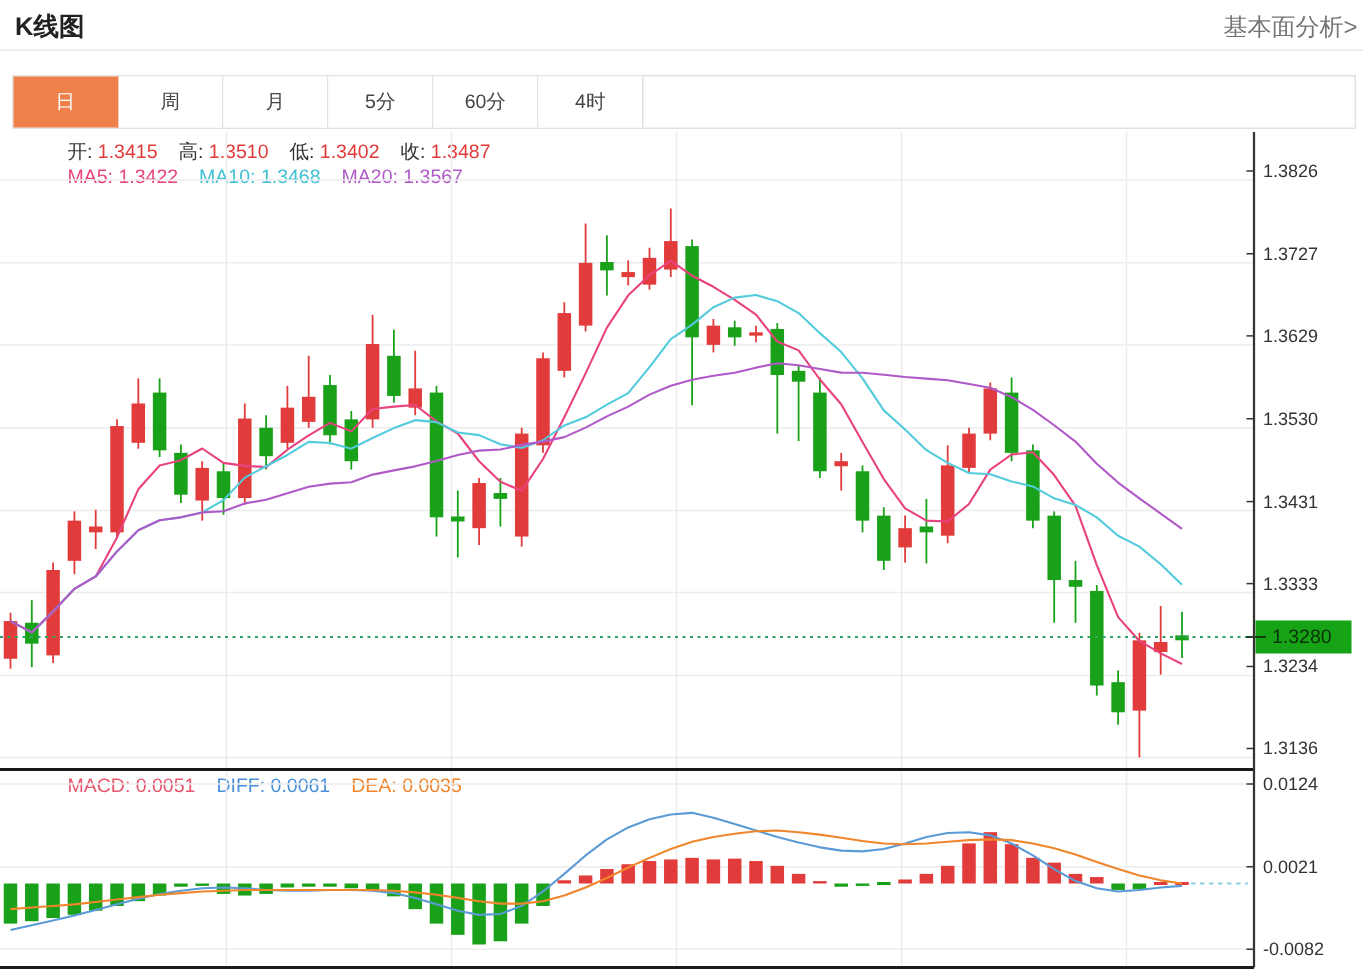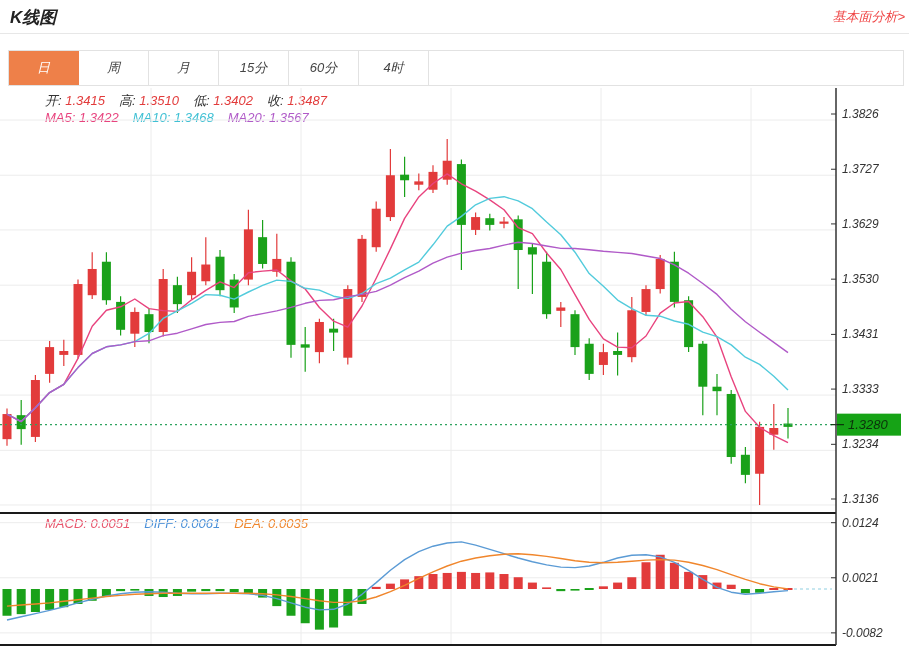--- a/index.html
+++ b/index.html
@@ -1,19 +1,19 @@
 <!DOCTYPE html>
 <html><head>
 <meta charset="utf-8">
 <style>
   html,body{margin:0;padding:0;background:#fff;}
   #app{position:relative;width:909px;height:647px;background:#fff;overflow:hidden;
-       font-family:"Liberation Sans","DejaVu Sans",sans-serif;font-style:italic;}
+       font-family:"Liberation Sans","DejaVu Sans",sans-serif;}
   .page-title{position:absolute;left:10px;top:6px;font-size:17px;font-weight:bold;color:#222;}
-  .top-link{position:absolute;right:4px;top:8px;font-size:13px;color:#ef4444;cursor:pointer;}
+  .top-link{position:absolute;right:4px;top:8px;font-size:16px;color:#737373;cursor:pointer;}
   .title-divider{position:absolute;left:0;right:0;top:33px;height:1px;background:#e7e7e7;}
   .tabbar{position:absolute;left:8px;right:5px;top:50px;height:36px;display:flex;
           border:1px solid #e2e2e2;box-sizing:border-box;background:#fff;}
   .tab{width:70px;box-sizing:border-box;border-right:1px solid #e2e2e2;display:flex;
        align-items:center;justify-content:center;font-size:13px;color:#444;cursor:pointer;background:#fff;}
   .tab.sel{background:#ee8049;color:#fff;border-color:#ee8049;}
   .tab-fill{flex:1;}
   .legend{position:absolute;font-size:13px;white-space:nowrap;margin-left:30px;}
   .legend .item{margin-right:14px;}
   .legend .lbl{color:#333;}
@@ -26,21 +26,21 @@
 <div id="app">
 
   <div class="page-title">K线图</div>
   <div class="top-link">基本面分析&gt;</div>
   <div class="title-divider"></div>
 
   <div class="tabbar" id="tabbar">
       <div class="tab sel">日</div>
       <div class="tab">周</div>
       <div class="tab">月</div>
-      <div class="tab">15分</div>
+      <div class="tab">5分</div>
       <div class="tab">60分</div>
       <div class="tab">4时</div>
       <div class="tab-fill"></div>
     </div>
 
   <div class="legend" id="ohlc-legend" style="left:15px;top:92px;"><span class="item"><span class="lbl">开: </span><span class="val" style="color: rgb(226, 59, 59);">1.3415</span></span><span class="item"><span class="lbl">高: </span><span class="val" style="color: rgb(226, 59, 59);">1.3510</span></span><span class="item"><span class="lbl">低: </span><span class="val" style="color: rgb(226, 59, 59);">1.3402</span></span><span class="item"><span class="lbl">收: </span><span class="val" style="color: rgb(226, 59, 59);">1.3487</span></span></div>
   <div class="legend" id="ma-legend" style="left:15px;top:110px;"><span class="item"><span class="lbl" style="color: rgb(232, 67, 126);">MA5: </span><span class="val" style="color: rgb(232, 67, 126);">1.3422</span></span><span class="item"><span class="lbl" style="color: rgb(63, 192, 212);">MA10: </span><span class="val" style="color: rgb(63, 192, 212);">1.3468</span></span><span class="item"><span class="lbl" style="color: rgb(176, 90, 200);">MA20: </span><span class="val" style="color: rgb(176, 90, 200);">1.3567</span></span></div>
   <div class="legend" id="macd-legend" style="left:15px;top:516px;"><span class="item"><span class="lbl" style="color: rgb(232, 86, 109);">MACD: </span><span class="val" style="color: rgb(232, 86, 109);">0.0051</span></span><span class="item"><span class="lbl" style="color: rgb(74, 144, 217);">DIFF: </span><span class="val" style="color: rgb(74, 144, 217);">0.0061</span></span><span class="item"><span class="lbl" style="color: rgb(240, 134, 44);">DEA: </span><span class="val" style="color: rgb(240, 134, 44);">0.0035</span></span></div>
 
   <svg id="chart" width="909" height="559" viewBox="0 0 909 559">

